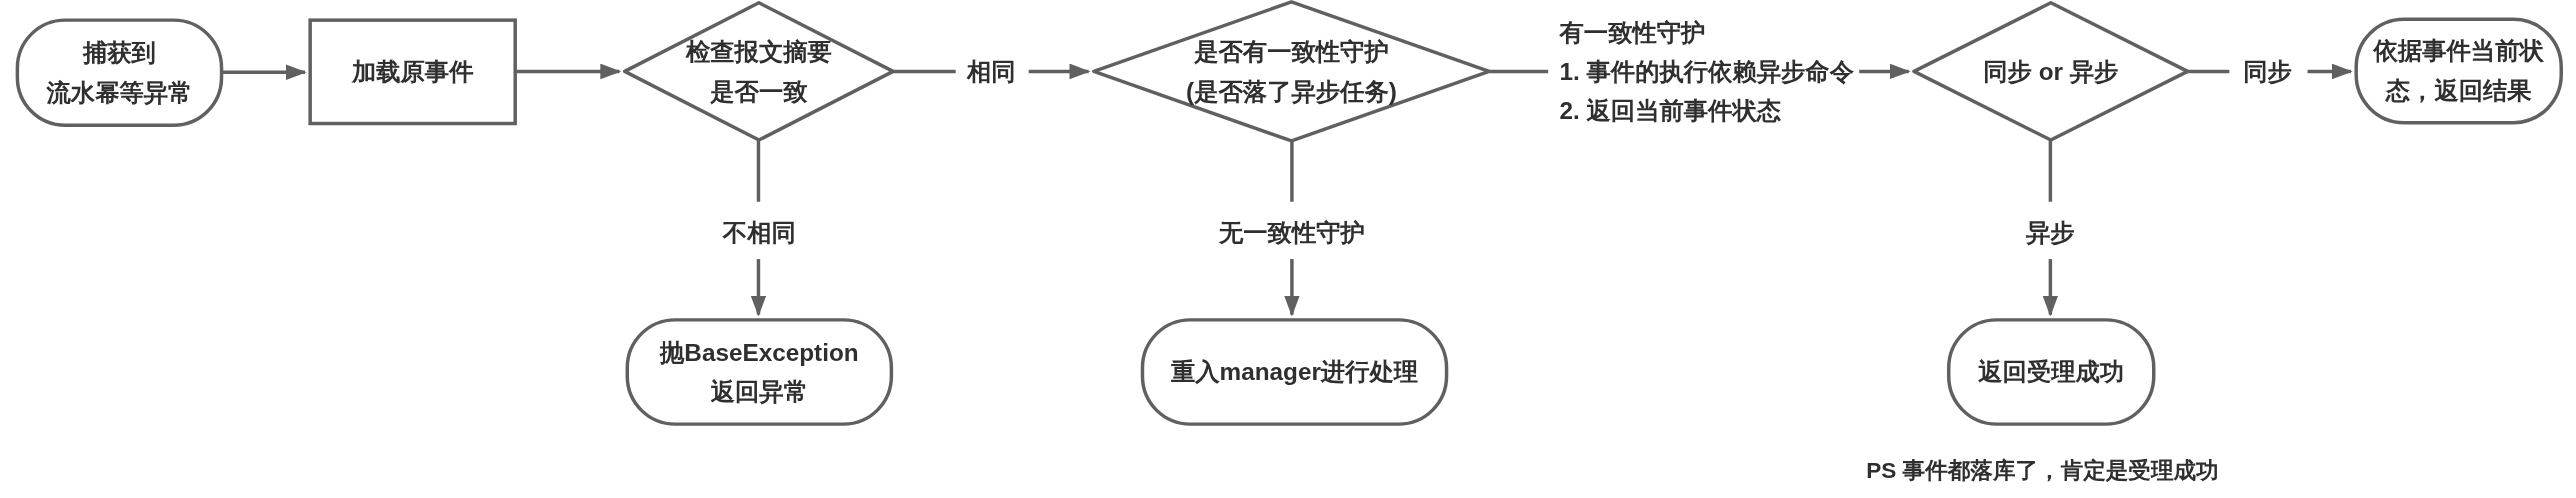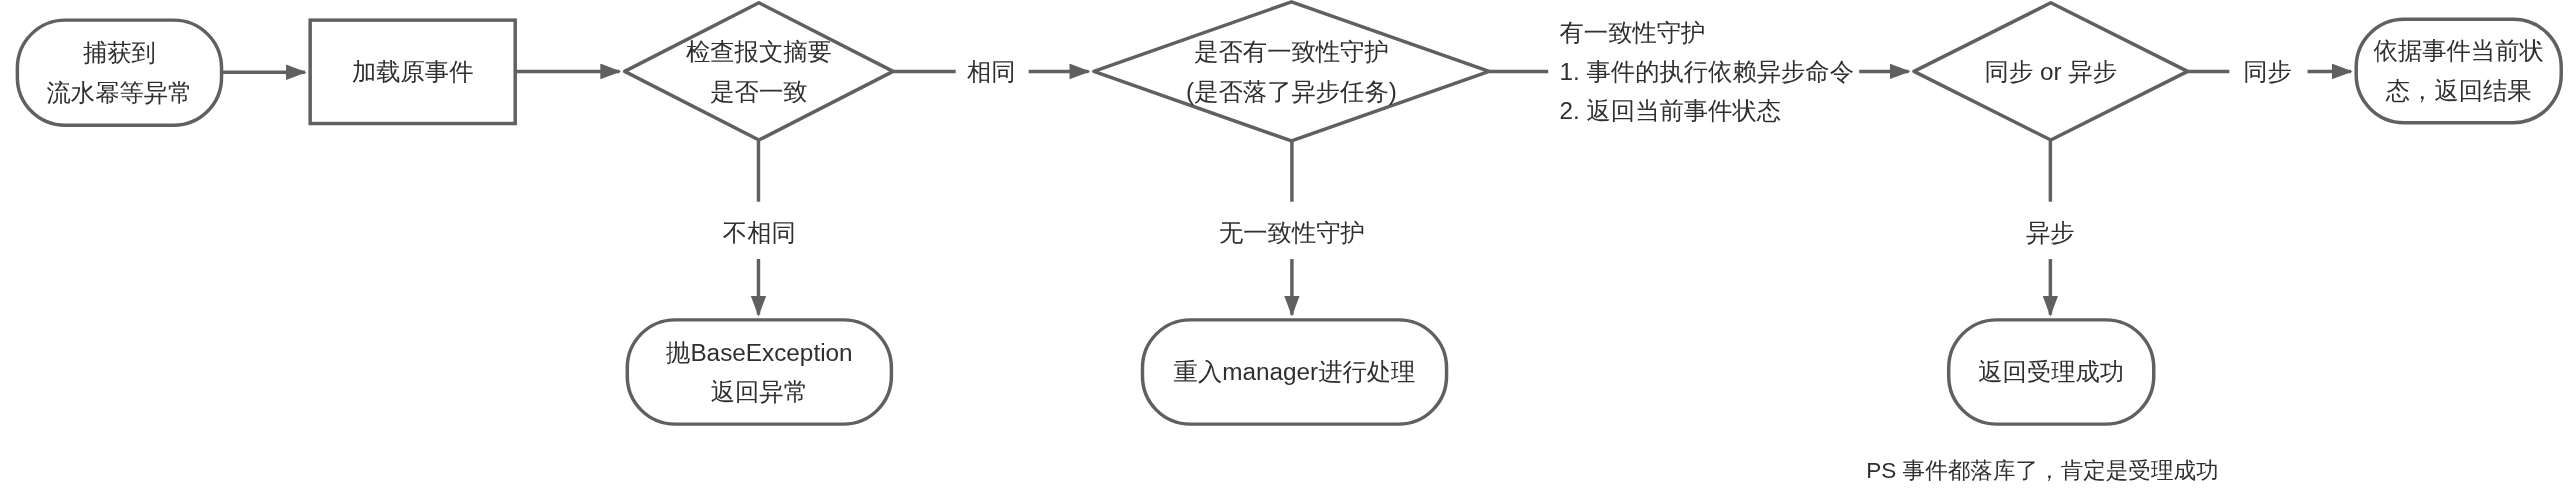--- a/index.html
+++ b/index.html
@@ -11,20 +11,21 @@
     width: 2576px;
     height: 499px;
     overflow: hidden;
     font-family: "Liberation Sans", sans-serif;
   }
   #diagram-canvas {
     position: relative;
     width: 2576px;
     height: 412px;
     background: #c2410c;
+    font-weight: bold;
   }
   svg text {
     font-family: "Liberation Sans", sans-serif;
     user-select: none;
   }
 </style>
 </head>
 <body>
 
 <div id="diagram-canvas"><svg viewBox="0 0 2965 574" width="2576" height="499" style="background: rgb(255, 255, 255);">

